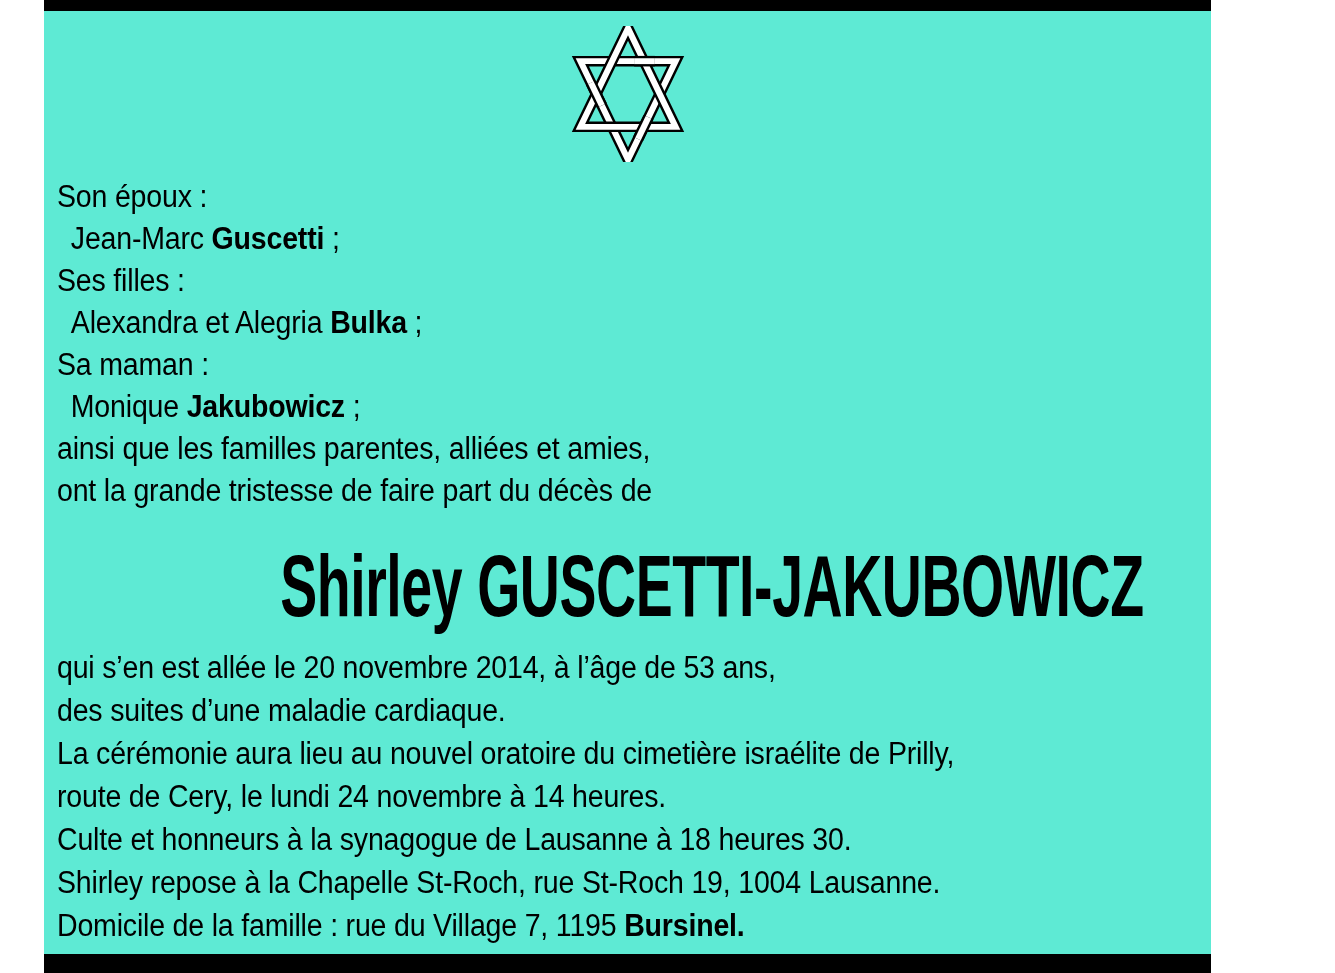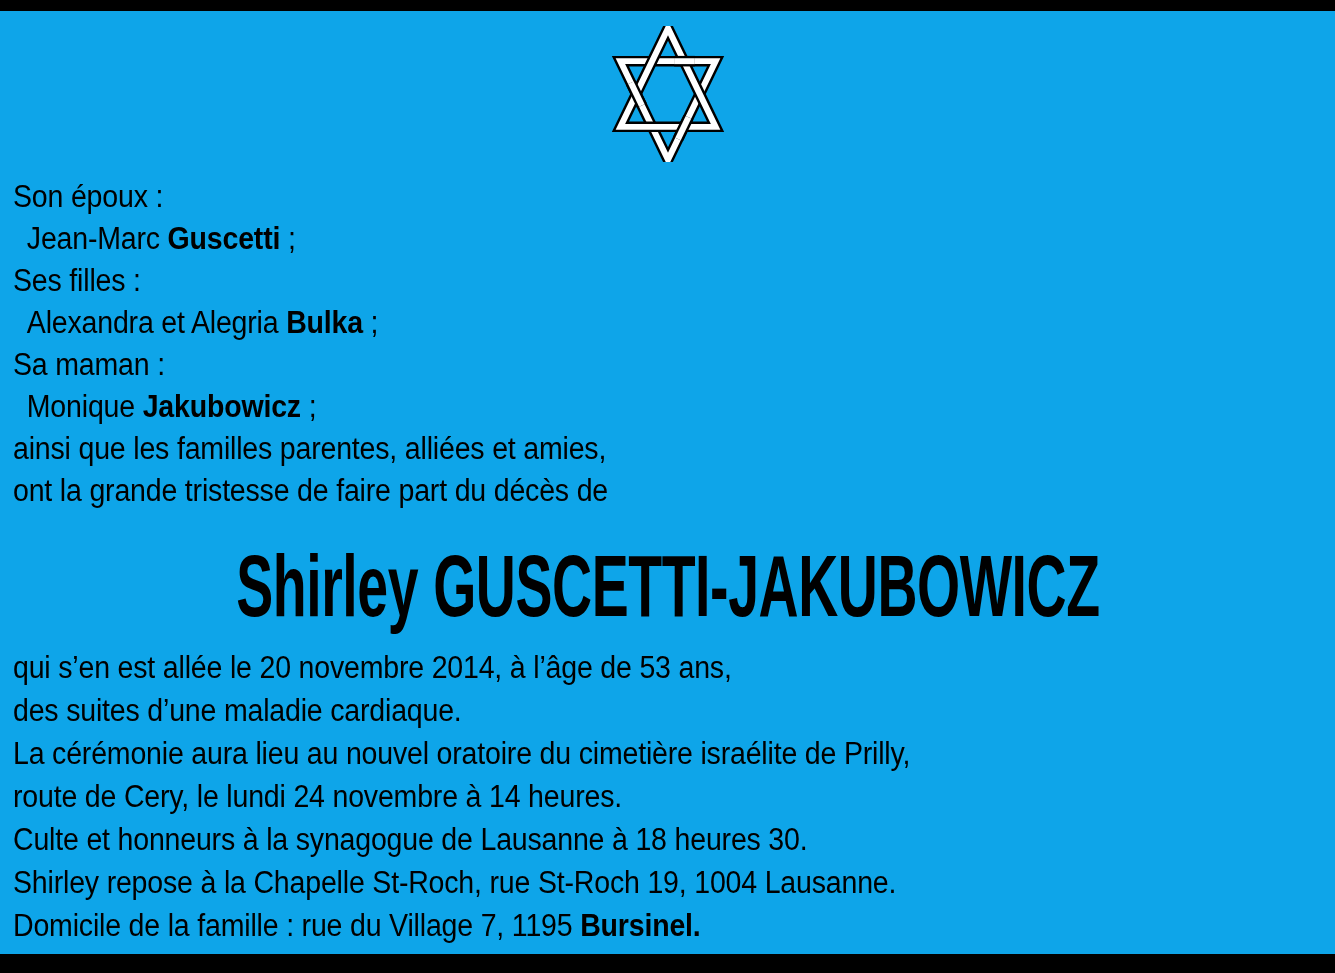--- a/index.html
+++ b/index.html
@@ -2,26 +2,27 @@
 <html><head>
 <meta charset="utf-8">
 <style>
   html, body {
     margin: 0;
     padding: 0;
     background: #ffffff;
   }
   .page {
     position: relative;
-    width: 1335px;
+    width: 1167px;
     height: 973px;
-    background: #0ea5e9;
+    background: #5eead4;
     overflow: hidden;
     font-family: "Liberation Sans", sans-serif;
     color: #000000;
+    margin-left: 44px;
   }
   .bar {
     position: absolute;
     left: 0;
     width: 1335px;
     background: #000000;
   }
   .bar.top { top: 0; height: 11px; }
   .bar.bottom { top: 954px; height: 19px; }
 

